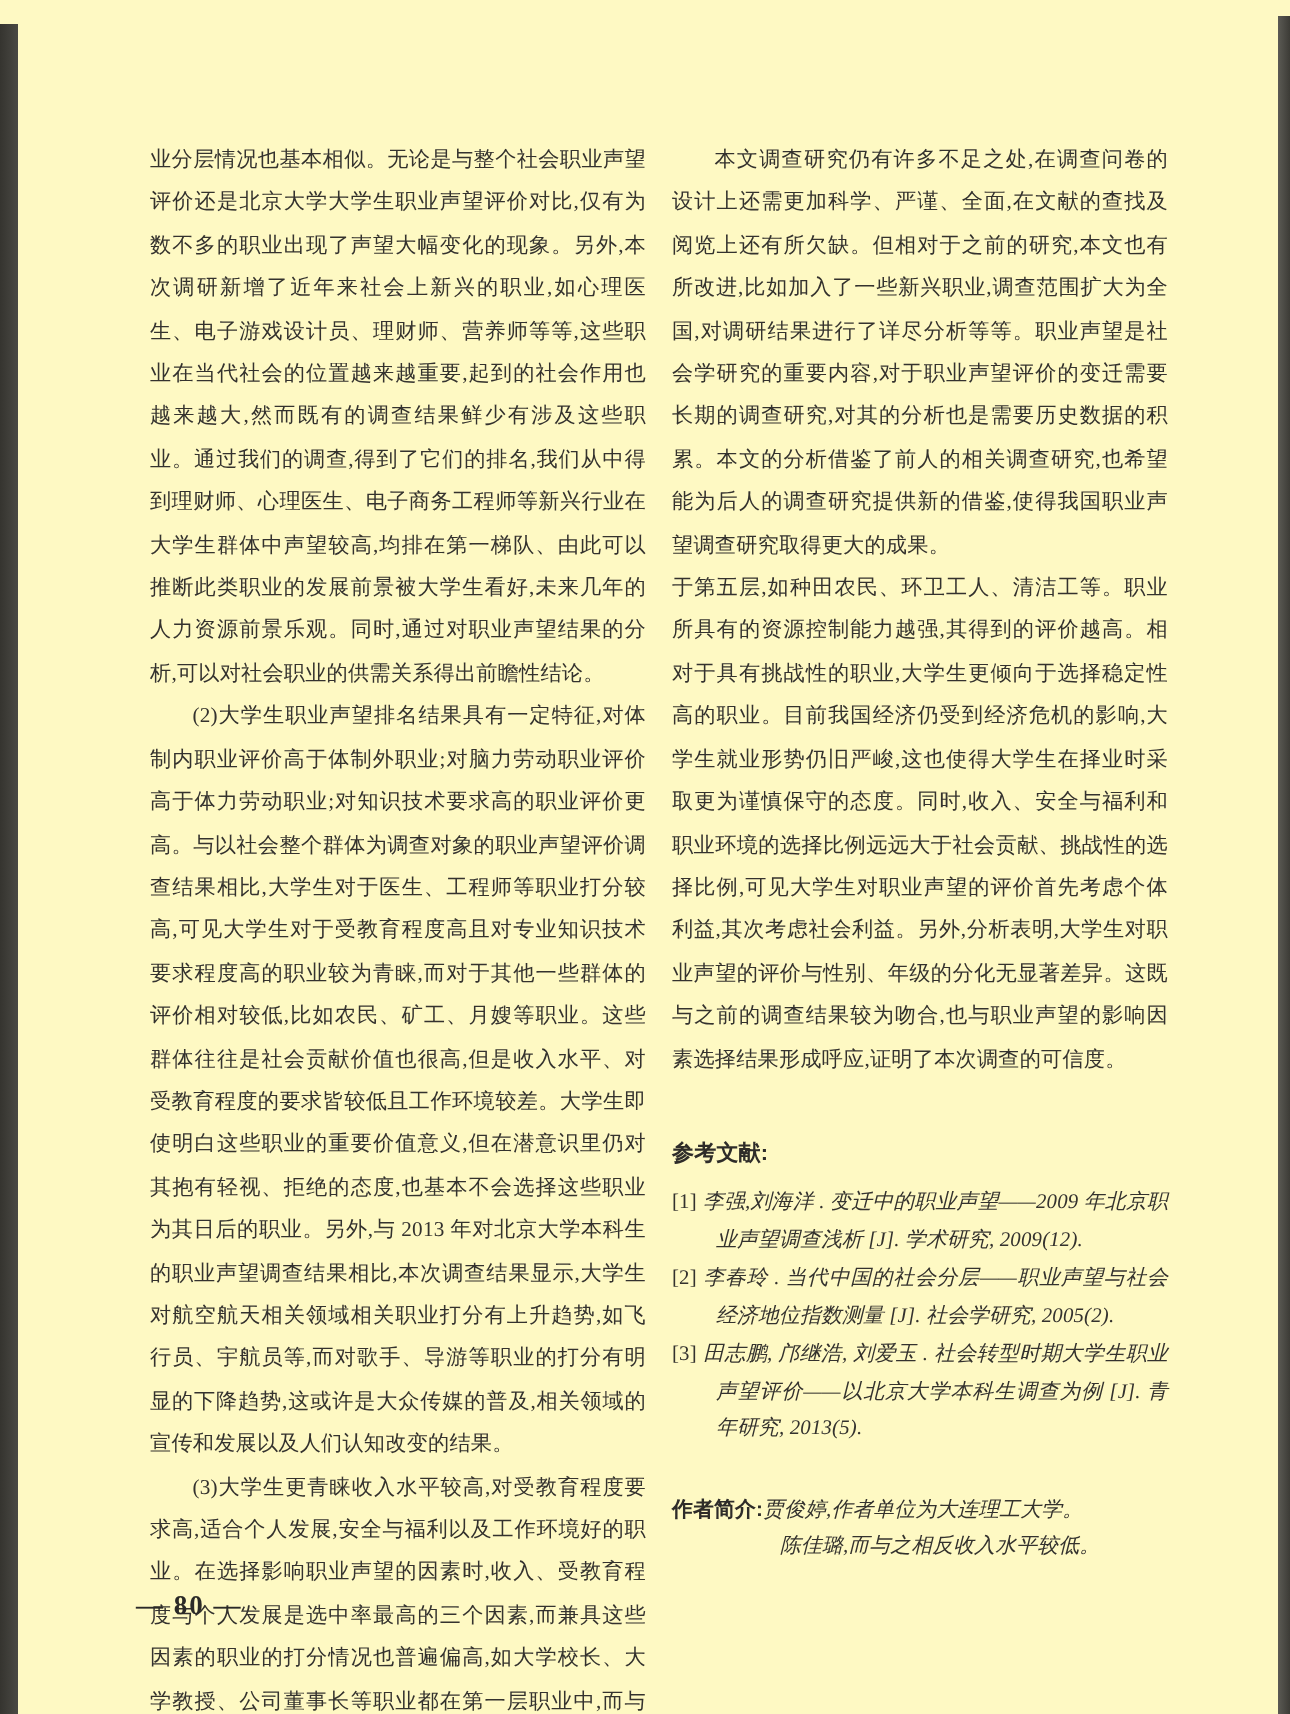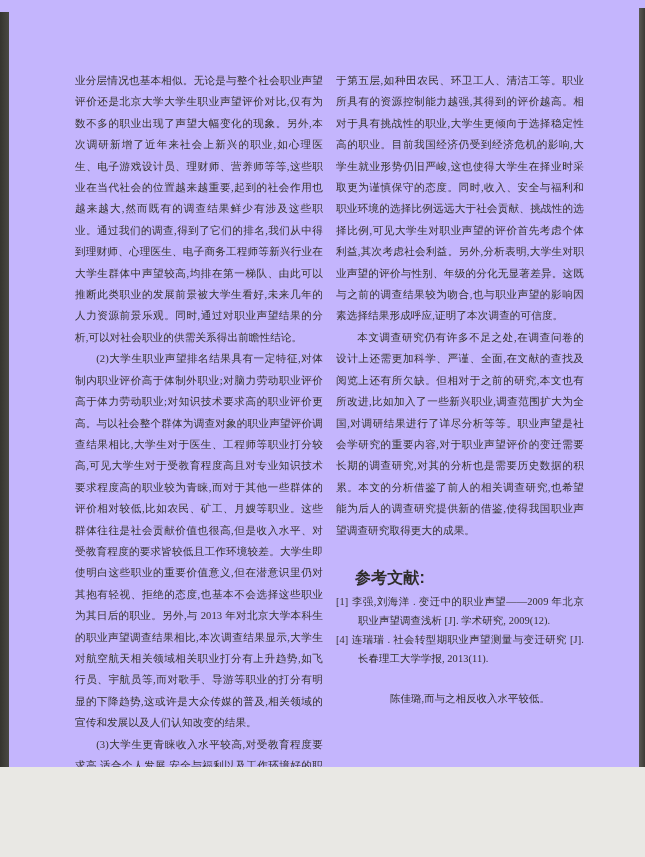--- a/index.html
+++ b/index.html
@@ -2,22 +2,22 @@
 <html><head>
 <meta charset="utf-8">
 <style>
   html,body { margin:0; padding:0; }
   body {
     width:645px; height:857px;
     background:#e9e8e4;
     font-family:"Liberation Serif","DejaVu Serif",serif;
   }
   #page {
-    position:relative; width:645px; height:767px;
-    background:#c4b5fd; overflow:hidden;
+    position:relative; width:645px; height:857px;
+    background:#fef9c3; overflow:hidden;
   }
   
   .edge-left {
     position:absolute; left:0; top:12px; width:9px; height:845px;
     background:linear-gradient(to right,#35342f,#4a4944);
   }
   .edge-right {
     position:absolute; right:0; top:8px; width:6px; height:849px;
     background:linear-gradient(to left,#3c3b36,#5b5a54);
   }
@@ -29,31 +29,30 @@
   }
   .col-left  { left:75px; }
   .col-right { left:336px; }
   .body-para { margin:0; text-indent:2em; }
   .body-para.no-indent { text-indent:0; }
 
   
   .refs { margin-top:26px; }
   .refs-heading {
     font-family:"Liberation Sans","DejaVu Sans",sans-serif;
-    font-weight:bold; font-size:16px; color:#2e2c29;
+    font-weight:bold; font-size:11px; color:#2e2c29;
     margin-bottom:5px;
-    margin-left:19px;
   }
   .ref-item {
     font-size:10.4px; line-height:18.5px;
     padding-left:22px; text-indent:-22px;
     margin-bottom:1px;
   }
   .ref-label { font-style:normal; margin-right:3px; }
-  .italic { }
+  .italic { font-style:italic; }
 
   
   .author-block { margin-top:22px; font-size:10.4px; line-height:18.5px; }
   .author-label {
     font-family:"Liberation Sans","DejaVu Sans",sans-serif;
     font-weight:bold; font-style:normal; color:#2e2c29;
   }
   .author-line.cont { padding-left:54px; }
 
   
@@ -69,35 +68,41 @@
   <div class="edge-left"></div>
   <div class="edge-right"></div>
 
   <div class="col col-left">
     <p class="body-para no-indent">业分层情况也基本相似。无论是与整个社会职业声望评价还是北京大学大学生职业声望评价对比,仅有为数不多的职业出现了声望大幅变化的现象。另外,本次调研新增了近年来社会上新兴的职业,如心理医生、电子游戏设计员、理财师、营养师等等,这些职业在当代社会的位置越来越重要,起到的社会作用也越来越大,然而既有的调查结果鲜少有涉及这些职业。通过我们的调查,得到了它们的排名,我们从中得到理财师、心理医生、电子商务工程师等新兴行业在大学生群体中声望较高,均排在第一梯队、由此可以推断此类职业的发展前景被大学生看好,未来几年的人力资源前景乐观。同时,通过对职业声望结果的分析,可以对社会职业的供需关系得出前瞻性结论。</p>
     <p class="body-para">(2)大学生职业声望排名结果具有一定特征,对体制内职业评价高于体制外职业;对脑力劳动职业评价高于体力劳动职业;对知识技术要求高的职业评价更高。与以社会整个群体为调查对象的职业声望评价调查结果相比,大学生对于医生、工程师等职业打分较高,可见大学生对于受教育程度高且对专业知识技术要求程度高的职业较为青睐,而对于其他一些群体的评价相对较低,比如农民、矿工、月嫂等职业。这些群体往往是社会贡献价值也很高,但是收入水平、对受教育程度的要求皆较低且工作环境较差。大学生即使明白这些职业的重要价值意义,但在潜意识里仍对其抱有轻视、拒绝的态度,也基本不会选择这些职业为其日后的职业。另外,与 2013 年对北京大学本科生的职业声望调查结果相比,本次调查结果显示,大学生对航空航天相关领域相关职业打分有上升趋势,如飞行员、宇航员等,而对歌手、导游等职业的打分有明显的下降趋势,这或许是大众传媒的普及,相关领域的宣传和发展以及人们认知改变的结果。</p>
     <p class="body-para">(3)大学生更青睐收入水平较高,对受教育程度要求高,适合个人发展,安全与福利以及工作环境好的职业。在选择影响职业声望的因素时,收入、受教育程度与个人发展是选中率最高的三个因素,而兼具这些因素的职业的打分情况也普遍偏高,如大学校长、大学教授、公司董事长等职业都在第一层职业中,而与之相反收入水平较低、受教育程度较差,发展前景较差的职业则大多位</p>
   </div>
 
   <div class="col col-right">
+    <p class="body-para">本文调查研究仍有许多不足之处,在调查问卷的设计上还需更加科学、严谨、全面,在文献的查找及阅览上还有所欠缺。但相对于之前的研究,本文也有所改进,比如加入了一些新兴职业,调查范围扩大为全国,对调研结果进行了详尽分析等等。职业声望是社会学研究的重要内容,对于职业声望评价的变迁需要长期的调查研究,对其的分析也是需要历史数据的积累。本文的分析借鉴了前人的相关调查研究,也希望能为后人的调查研究提供新的借鉴,使得我国职业声望调查研究取得更大的成果。</p>
     <p class="body-para no-indent">于第五层,如种田农民、环卫工人、清洁工等。职业所具有的资源控制能力越强,其得到的评价越高。相对于具有挑战性的职业,大学生更倾向于选择稳定性高的职业。目前我国经济仍受到经济危机的影响,大学生就业形势仍旧严峻,这也使得大学生在择业时采取更为谨慎保守的态度。同时,收入、安全与福利和职业环境的选择比例远远大于社会贡献、挑战性的选择比例,可见大学生对职业声望的评价首先考虑个体利益,其次考虑社会利益。另外,分析表明,大学生对职业声望的评价与性别、年级的分化无显著差异。这既与之前的调查结果较为吻合,也与职业声望的影响因素选择结果形成呼应,证明了本次调查的可信度。</p>
-    <p class="body-para">本文调查研究仍有许多不足之处,在调查问卷的设计上还需更加科学、严谨、全面,在文献的查找及阅览上还有所欠缺。但相对于之前的研究,本文也有所改进,比如加入了一些新兴职业,调查范围扩大为全国,对调研结果进行了详尽分析等等。职业声望是社会学研究的重要内容,对于职业声望评价的变迁需要长期的调查研究,对其的分析也是需要历史数据的积累。本文的分析借鉴了前人的相关调查研究,也希望能为后人的调查研究提供新的借鉴,使得我国职业声望调查研究取得更大的成果。</p>
 
     <div class="refs">
       <div class="refs-heading">参考文献:</div>
 
       <div class="ref-item">
         <span class="ref-label">[1]</span><span class="italic">李强,刘海洋 . 变迁中的职业声望——2009 年北京职业声望调查浅析 [J]. 学术研究, 2009(12).</span>
       </div>
       <div class="ref-item">
-        <span class="ref-label">[4]</span><span class="italic">连瑞瑞 . 社会转型期职业声望测量与变迁研究 [J]. 长春理工大学学报, 2013(11).</span>
+        <span class="ref-label">[2]</span><span class="italic">李春玲 . 当代中国的社会分层——职业声望与社会经济地位指数测量 [J]. 社会学研究, 2005(2).</span>
+      </div>
+      <div class="ref-item">
+        <span class="ref-label">[3]</span><span class="italic">田志鹏, 邝继浩, 刘爱玉 . 社会转型时期大学生职业声望评价——以北京大学本科生调查为例 [J]. 青年研究, 2013(5).</span>
       </div>
     </div>
 
     <div class="author-block">
+      <div class="author-line first">
+        <span class="author-label">作者简介:</span><span class="italic">贾俊婷,作者单位为大连理工大学。</span>
+      </div>
       <div class="author-line cont">
         <span class="italic">陈佳璐,而与之相反收入水平较低。</span>
       </div>
 
     </div>
   </div>
 
   <div class="footer">— 80 —</div>
 </div>
 

